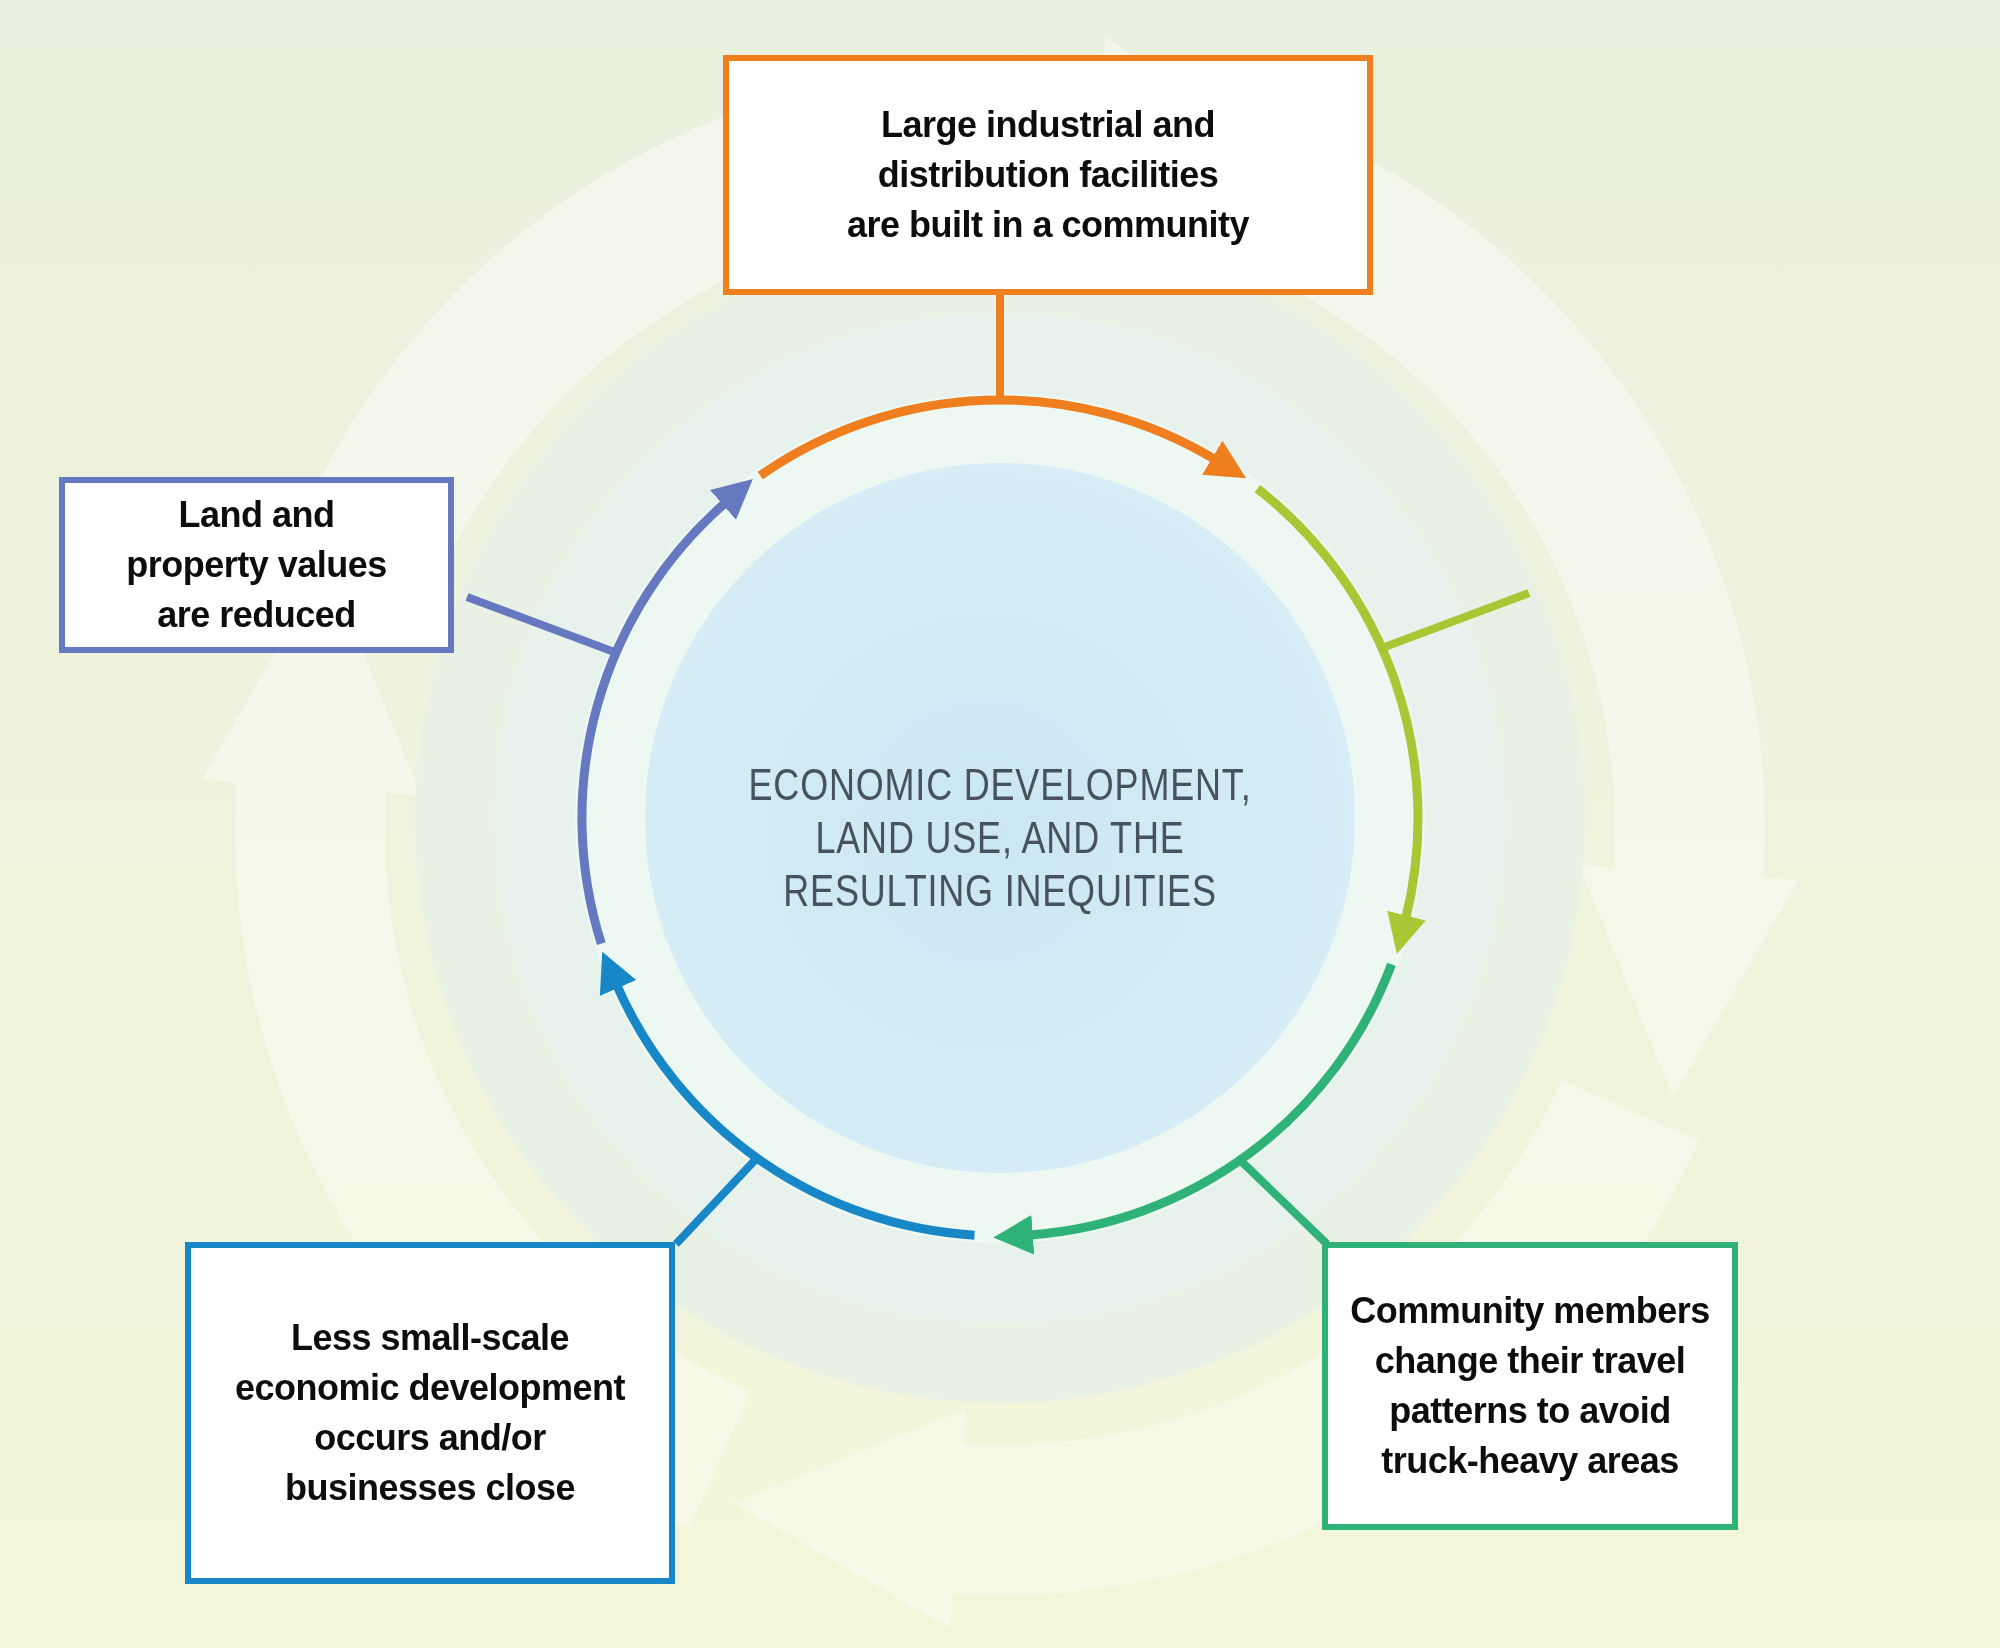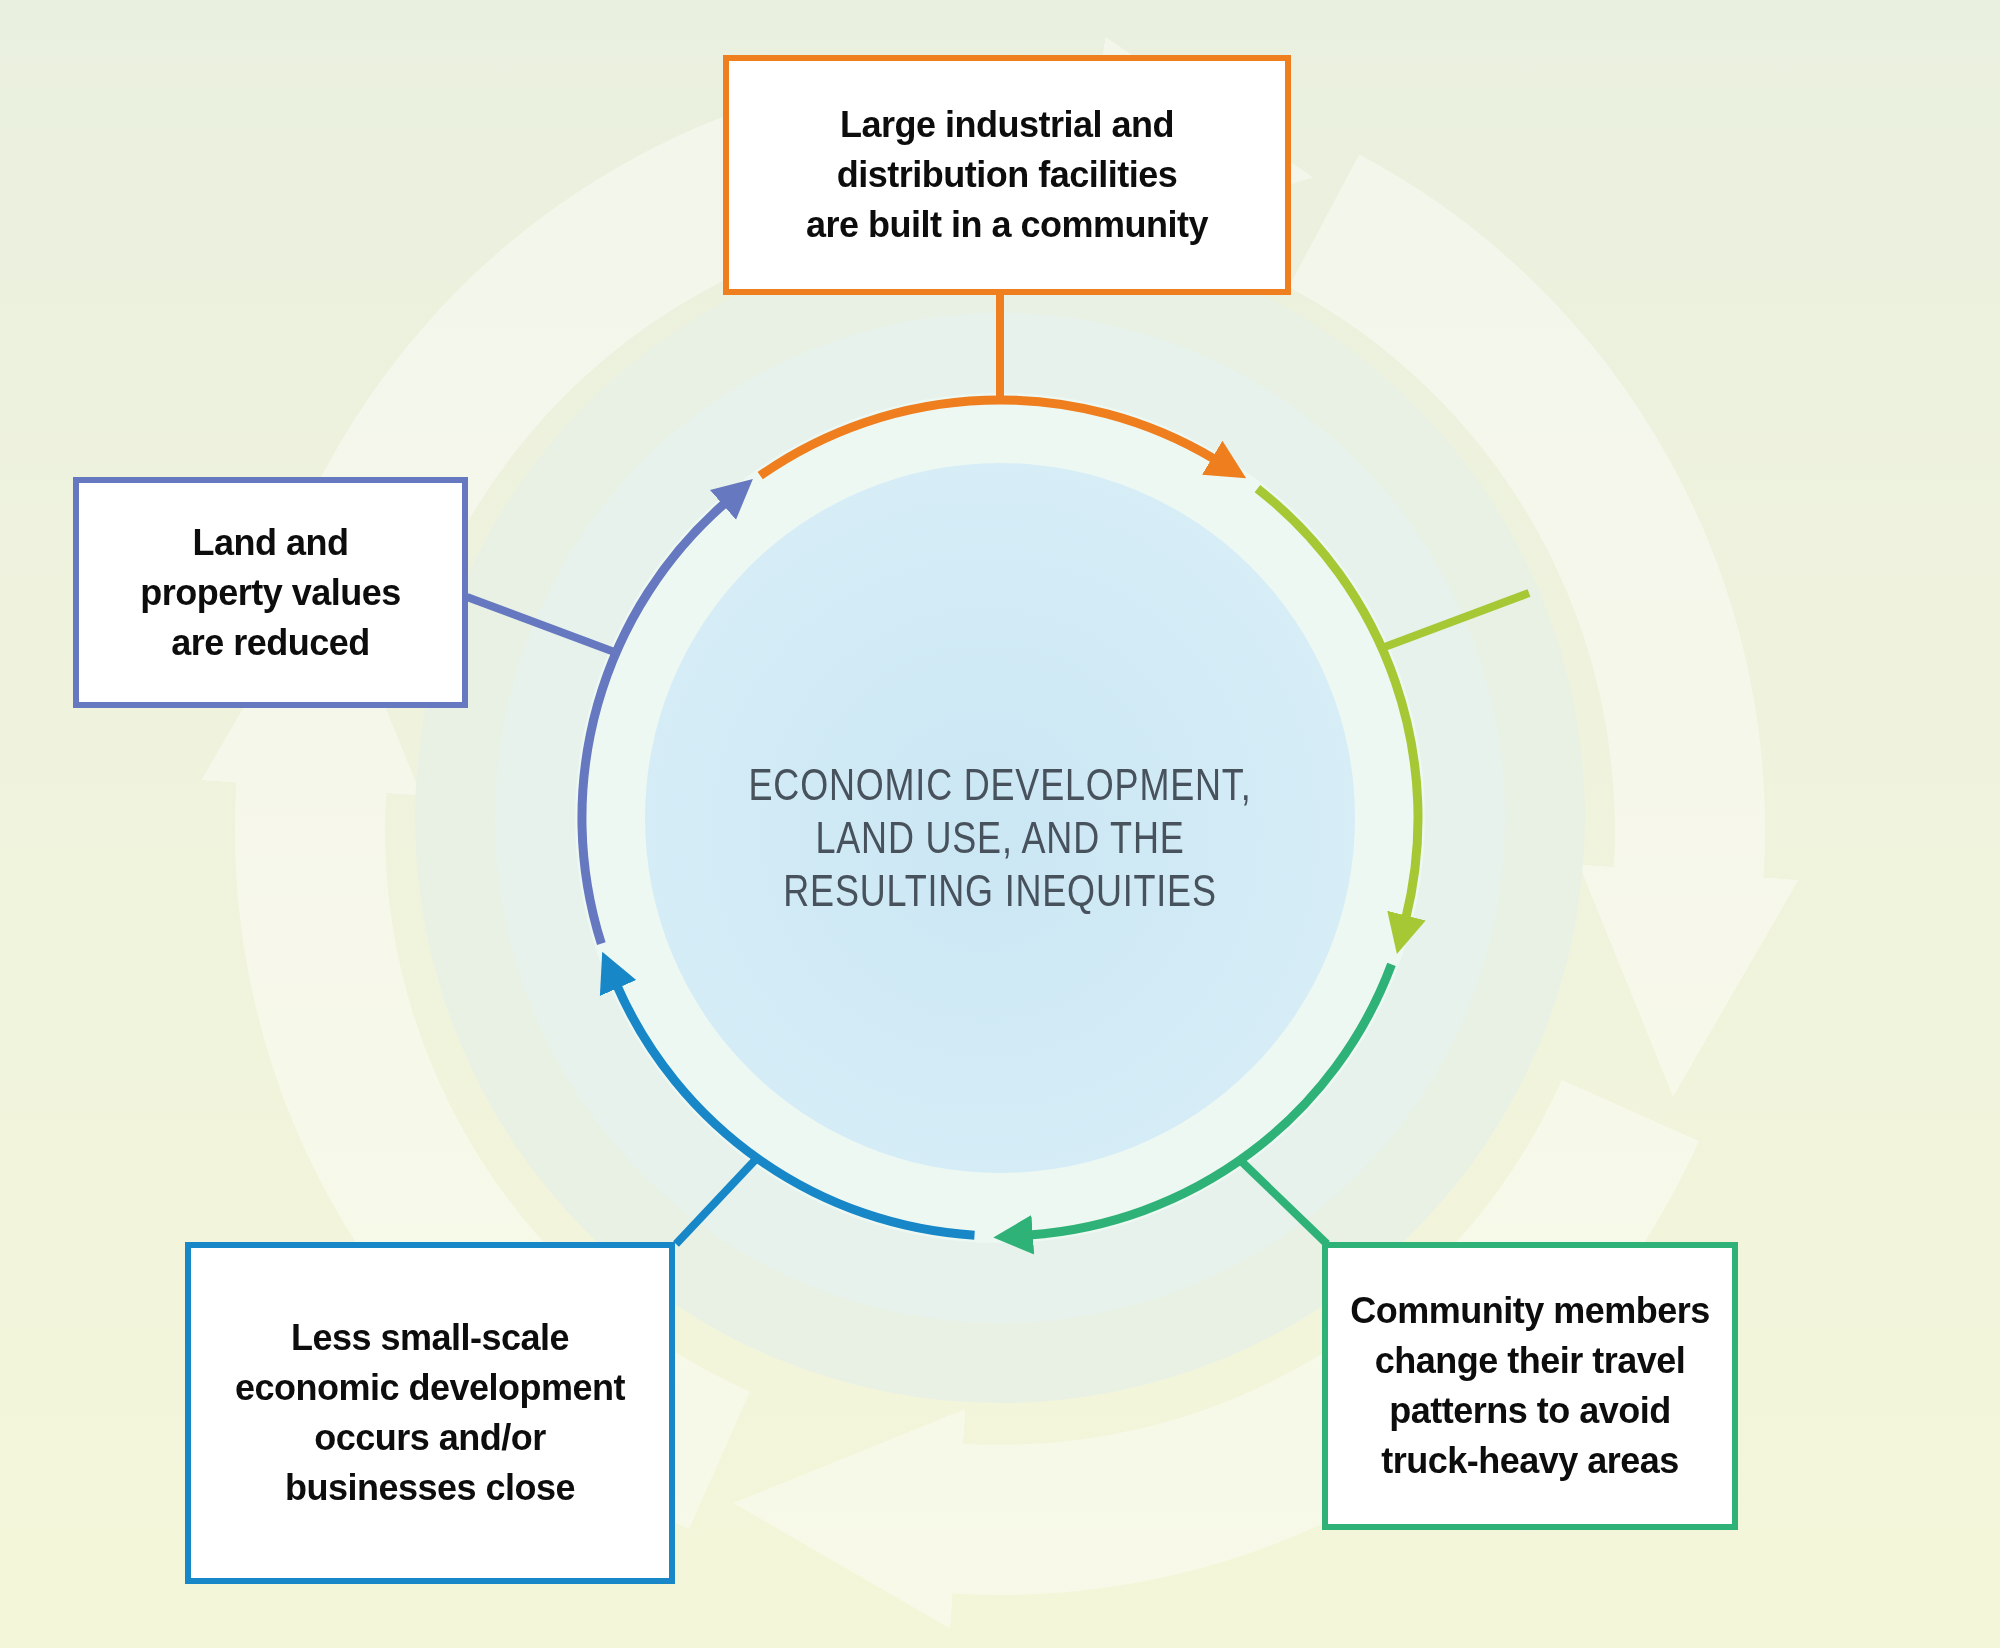--- a/index.html
+++ b/index.html
@@ -11,25 +11,25 @@
   .stage svg { position:absolute; left:0; top:0; }
   .box {
     position:absolute; box-sizing:border-box; background:#ffffff;
     border:6px solid #000; display:flex; align-items:center; justify-content:center;
     text-align:center;
   }
   .box-label {
     white-space:pre-line; font-weight:bold; color:#0d0d0d;
     font-size:36px; line-height:50px; letter-spacing:-0.5px;
   }
-  .box-top          { left:723px;  top:55px;   width:568px; height:240px; }
+  .box-top          { left:723px;  top:55px;   width:650px; height:240px; }
   .box-right        { left:1528px; top:482px;  width:399px; height:231px; }
   .box-bottom-right { left:1322px; top:1242px; width:416px; height:288px; }
   .box-bottom-left  { left:185px;  top:1242px; width:490px; height:342px; }
-  .box-left         { left:73px;   top:477px;  width:395px; height:231px; }
+  .box-left         { left:59px;   top:477px;  width:395px; height:176px; }
   .center-title {
     position:absolute; left:600px; top:756px; width:800px; height:162px;
     display:flex; align-items:center; justify-content:center; text-align:center;
     transform:scaleX(0.8); transform-origin:50% 50%;
   }
   .center-title span {
     white-space:pre-line; font-weight:400; font-size:45px; line-height:53px;
     letter-spacing:1px;
   }
 </style>

